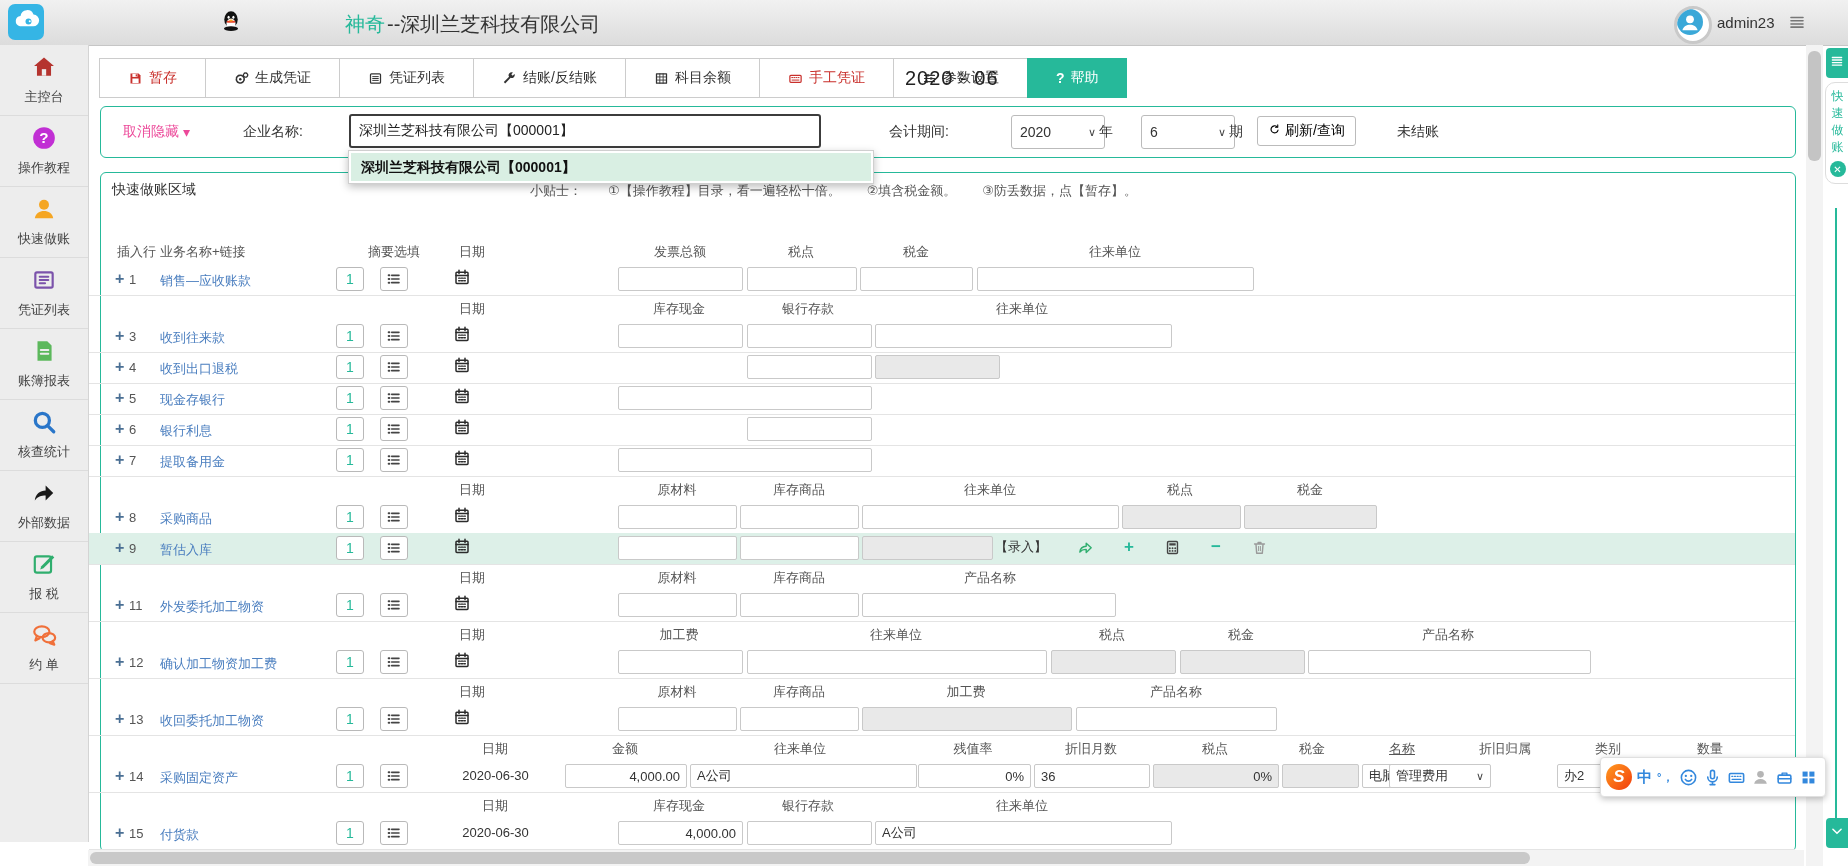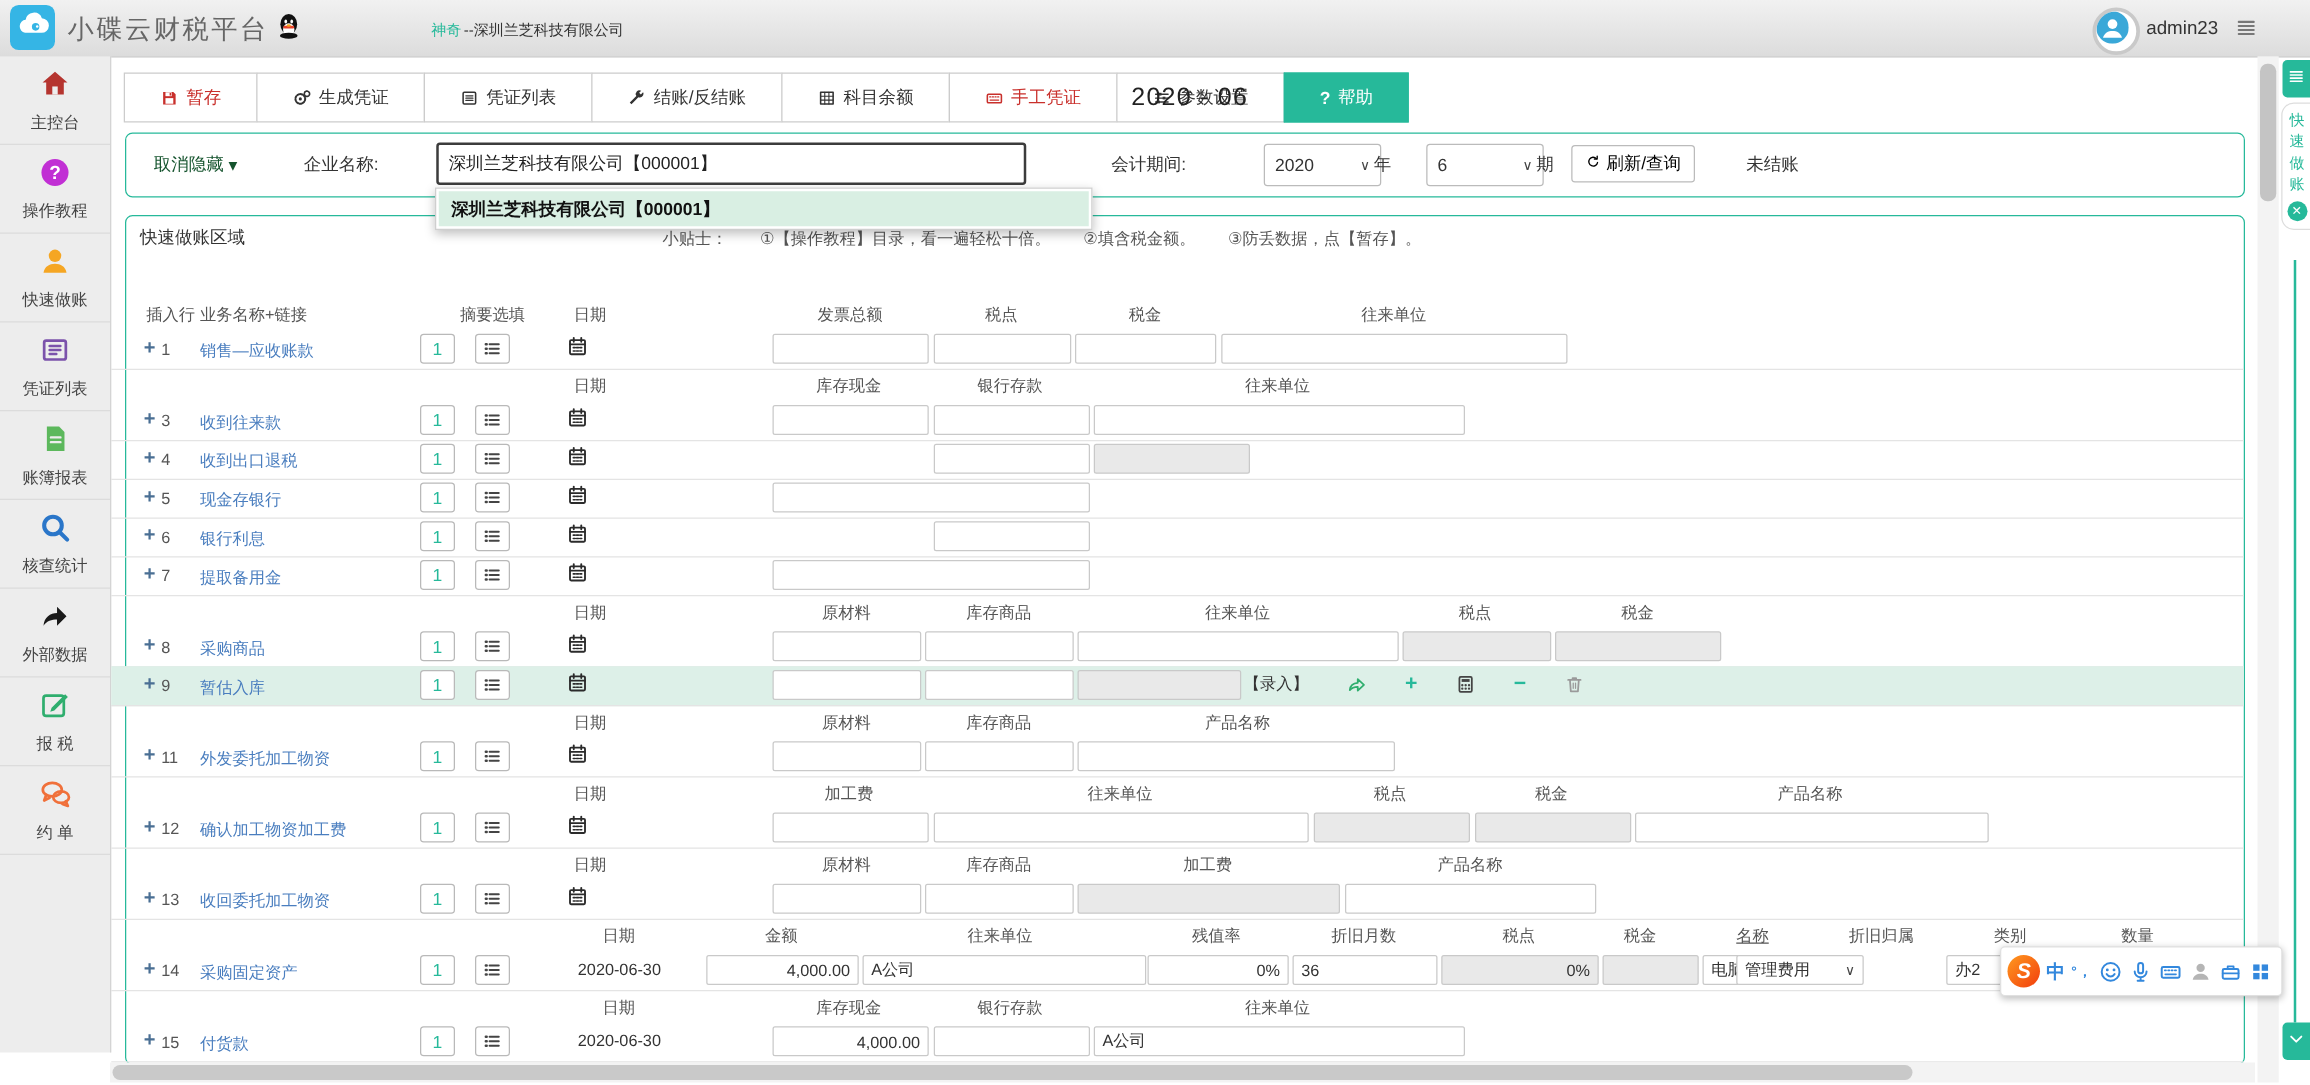--- a/index.html
+++ b/index.html
@@ -6,21 +6,21 @@
   body{width:1848px;height:868px;overflow:hidden;position:relative;background:#fff;
        font-family:"Liberation Sans","DejaVu Sans",sans-serif;color:#333}
   
   #appbar{position:absolute;left:0;top:0;width:1848px;height:45px;
           background:linear-gradient(#f1f1f1,#dcdcdc);border-bottom:1px solid #c6c6c6}
   #logo{position:absolute;left:8px;top:4px;width:36px;height:36px;border-radius:7px;background:#35b5e5;
         display:flex;align-items:center;justify-content:center}
   #brand{position:absolute;left:54px;top:0;height:45px;display:flex;align-items:center;
          font-size:21px;color:#666;letter-spacing:2px}
   #qq{position:absolute;left:218px;top:8px}
-  #acct{position:absolute;left:345px;top:0;height:49px;display:flex;align-items:center;font-size:12px}
+  #acct{position:absolute;left:345px;top:0;height:49px;display:flex;align-items:center;font-size:20px}
   #acct .acct-name{color:#26b99a;margin-right:2px}
   #avatar{position:absolute;left:1674px;top:6px;width:32px;height:32px;border-radius:50%;
           border:3px solid #c9c9c9;background:#fff;overflow:hidden}
   #username{position:absolute;left:1717px;top:0;height:45px;display:flex;align-items:center;font-size:15px;color:#333}
   #menu-icon{position:absolute;left:1788px;top:13px;color:#777}
   
   #sidebar{position:absolute;left:0;top:45px;width:88px;height:797px;background:#ededed;border-right:1px solid #d4d4d4}
   .side-item{height:70px;border-bottom:1px solid #dcdcdc;display:flex;flex-direction:column;
              align-items:center;justify-content:center;gap:4px;cursor:pointer}
   .side-item .lbl{font-size:13px;color:#444;white-space:nowrap}
@@ -29,21 +29,21 @@
   .tbtn{display:inline-flex;align-items:center;gap:6px;height:40px;padding:0 28px;background:#fff;
         border:1px solid #ccc;margin-left:-1px;font-size:14px;color:#333;cursor:pointer;white-space:nowrap}
   .tbtn.red{color:#c9302c}
   .tbtn.primary{background:#26b99a;border-color:#26b99a;color:#fff}
   #period{position:absolute;left:905px;top:58px;height:40px;display:flex;align-items:center;
           font-size:20px;color:#222;letter-spacing:1px}
   
   #filterpanel{position:absolute;left:100px;top:106px;width:1694px;height:50px;background:#fff;
                border:1px solid #26b99a;border-radius:6px}
   .flabel{position:absolute;top:0;height:50px;display:flex;align-items:center;font-size:14px;color:#333}
-  #collapse-link{left:22px;color:#14532d;cursor:pointer}
+  #collapse-link{left:22px;color:#ec4899;cursor:pointer}
   #company-input{position:absolute;left:248px;top:7px;width:452px;height:30px;border:2px solid #3c3c3c;
                  border-radius:3px;font-size:14px;color:#222;padding:0 8px;outline:none;
                  font-family:"Liberation Sans","DejaVu Sans",sans-serif}
   .fsel{position:absolute;top:8px;width:76px;height:32px;border:1px solid #bbb;border-radius:3px;background:#fff;
         display:flex;align-items:center;justify-content:space-between;padding:0 8px;font-size:14px;cursor:pointer}
   .fsel .chev{color:#444;font-size:11px}
   #refresh-btn{position:absolute;left:1156px;top:9px;height:30px;border:1px solid #bbb;border-radius:3px;
                background:#fff;display:flex;align-items:center;gap:4px;padding:0 10px;font-size:14px;cursor:pointer}
   
   #suggest{position:absolute;left:348px;top:150px;width:520px;background:#fff;border:1px solid #cfcfcf;
@@ -111,21 +111,20 @@
 <body>
 
 <div id="appbar">
   <div id="logo">
       <span><svg width="30" height="30" viewBox="0 0 24 24" fill="none" stroke="currentColor" stroke-width="2" stroke-linecap="round" stroke-linejoin="round">
           <path d="M7.2 17a4.2 4.2 0 0 1 .4-8.3A5.4 5.4 0 0 1 18 7.6 3.8 3.8 0 0 1 17.6 17z" fill="#fff" stroke="none"></path>
           <circle cx="14" cy="13.2" r="2.4" fill="#35b5e5" stroke="none"></circle>
           <circle cx="15" cy="13" r="0.8" fill="#fff" stroke="none"></circle>
         </svg></span>
     </div>
-  <div id="brand">小碟云财税平台</div>
   <span id="qq"><svg width="26" height="26" viewBox="0 0 24 24" fill="none" stroke="currentColor" stroke-width="2" stroke-linecap="round" stroke-linejoin="round">
         <ellipse cx="12" cy="10.5" rx="6.2" ry="7.5" fill="#111" stroke="none"></ellipse>
         <ellipse cx="12" cy="14.5" rx="4.2" ry="4.8" fill="#fff" stroke="none"></ellipse>
         <ellipse cx="12" cy="19" rx="6.5" ry="2.2" fill="#111" stroke="none"></ellipse>
         <ellipse cx="9.8" cy="8.5" rx="1" ry="1.4" fill="#fff" stroke="none"></ellipse>
         <ellipse cx="14.2" cy="8.5" rx="1" ry="1.4" fill="#fff" stroke="none"></ellipse>
         <path d="M9 12.7h6" stroke="#e8452c" stroke-width="2"></path>
         <ellipse cx="12" cy="11.5" rx="1.6" ry=".9" fill="#f5a623" stroke="none"></ellipse>
       </svg></span>
   <div id="acct">

